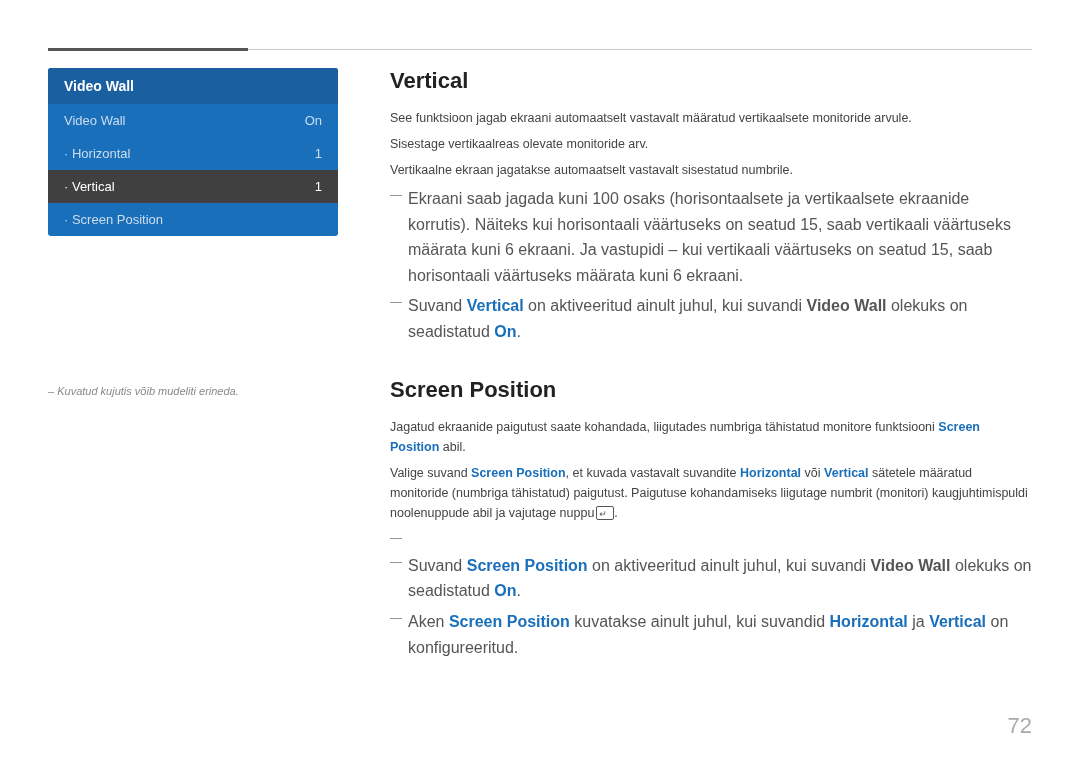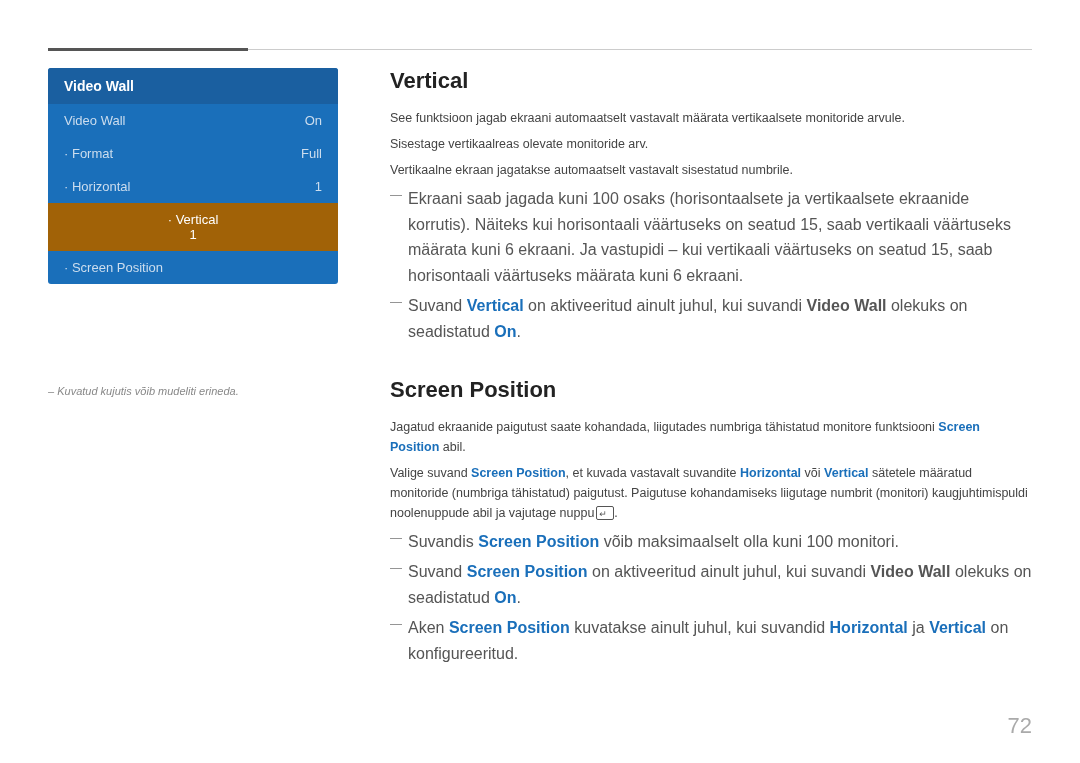--- a/index.html
+++ b/index.html
@@ -56,23 +56,22 @@
     .sidebar-item {
       display: flex;
       justify-content: space-between;
       align-items: center;
       padding: 9px 16px;
       color: #cde;
       font-size: 13px;
       cursor: pointer;
     }
     .sidebar-item.active {
-      background: #a16207;
+      background: #404040;
       color: #fff;
-      flex-direction: column;
     }
     .sidebar-item .item-label { }
     .sidebar-item .item-value {
       color: #cde;
     }
     .sidebar-item.active .item-value {
       color: #fff;
     }
 
     
@@ -177,44 +176,40 @@
   <div class="top-line-light"></div>
 </div>
 
 <div class="sidebar">
   <div class="sidebar-title">Video Wall</div>
   <div class="sidebar-item">
     <span class="item-label">Video Wall</span>
     <span class="item-value">On</span>
   </div>
   <div class="sidebar-item">
-    <span class="item-label">· Format</span>
-    <span class="item-value">Full</span>
-  </div>
-  <div class="sidebar-item">
     <span class="item-label">· Horizontal</span>
     <span class="item-value">1</span>
   </div>
   <div class="sidebar-item active">
     <span class="item-label">· Vertical</span>
     <span class="item-value">1</span>
   </div>
   <div class="sidebar-item">
     <span class="item-label">· Screen Position</span>
     <span class="item-value"></span>
   </div>
 </div>
 
 <div class="footnote">– Kuvatud kujutis võib mudeliti erineda.</div>
 
 <div class="main-content">
 
   <div class="section-title">Vertical</div>
 
-  <p class="body-text">See funktsioon jagab ekraani automaatselt vastavalt määrata vertikaalsete monitoride arvule.</p>
+  <p class="body-text">See funktsioon jagab ekraani automaatselt vastavalt määratud vertikaalsete monitoride arvule.</p>
   <p class="body-text">Sisestage vertikaalreas olevate monitoride arv.</p>
   <p class="body-text">Vertikaalne ekraan jagatakse automaatselt vastavalt sisestatud numbrile.</p>
 
   <div class="note-line">
     <span class="note-dash">—</span>
     <span class="note-text">Ekraani saab jagada kuni 100 osaks (horisontaalsete ja vertikaalsete ekraanide korrutis). Näiteks kui horisontaali väärtuseks on seatud 15, saab vertikaali väärtuseks määrata kuni 6 ekraani. Ja vastupidi – kui vertikaali väärtuseks on seatud 15, saab horisontaali väärtuseks määrata kuni 6 ekraani.</span>
   </div>
 
   <div class="note-line" style="margin-top:4px;">
     <span class="note-dash">—</span>
@@ -229,23 +224,20 @@
     <p class="body-text">
       <span>Jagatud ekraanide paigutust saate kohandada, liigutades numbriga tähistatud monitore funktsiooni </span><span class="highlight-blue">Screen Position</span><span> abil.</span>
     </p>
 
     <p class="body-text">
       <span>Valige suvand </span><span class="highlight-blue">Screen Position</span><span>, et kuvada vastavalt suvandite </span><span class="highlight-blue">Horizontal</span><span> või </span><span class="highlight-blue">Vertical</span><span> sätetele määratud monitoride (numbriga tähistatud) paigutust. Paigutuse kohandamiseks liigutage numbrit (monitori) kaugjuhtimispuldi noolenuppude abil ja vajutage nuppu</span><span class="inline-icon"></span><span>.</span>
     </p>
 
     <div class="note-line">
       <span class="note-dash">—</span>
-      <span class="note-text">
-        <span>Suvandis </span><span class="highlight-blue">Screen Position</span><span> võib maksimaalselt olla kuni 100 monitori.</span>
-      </span>
     </div>
 
     <div class="note-line">
       <span class="note-dash">—</span>
       <span class="note-text">
         <span>Suvand </span><span class="highlight-blue">Screen Position</span><span> on aktiveeritud ainult juhul, kui suvandi </span><span class="highlight-bold">Video Wall</span><span> olekuks on seadistatud </span><span class="highlight-blue">On</span><span>.</span>
       </span>
     </div>
 
     <div class="note-line">

